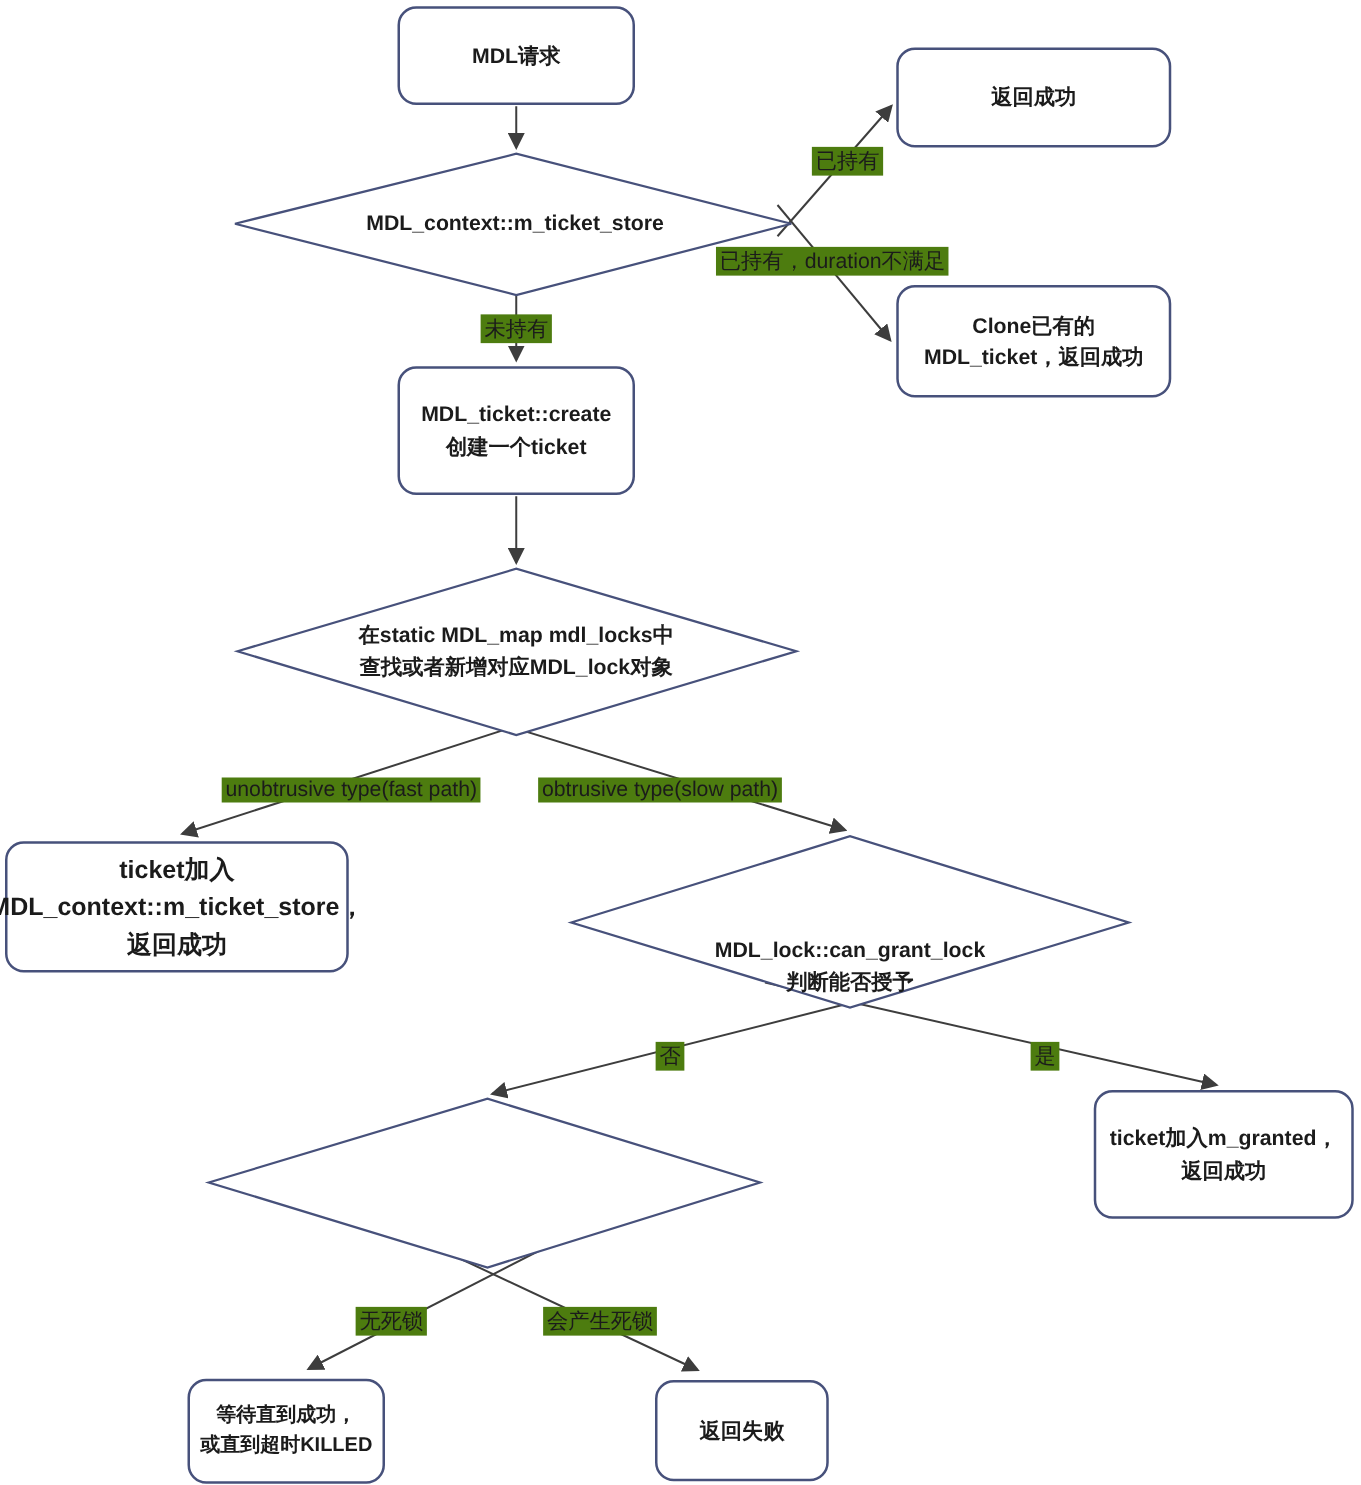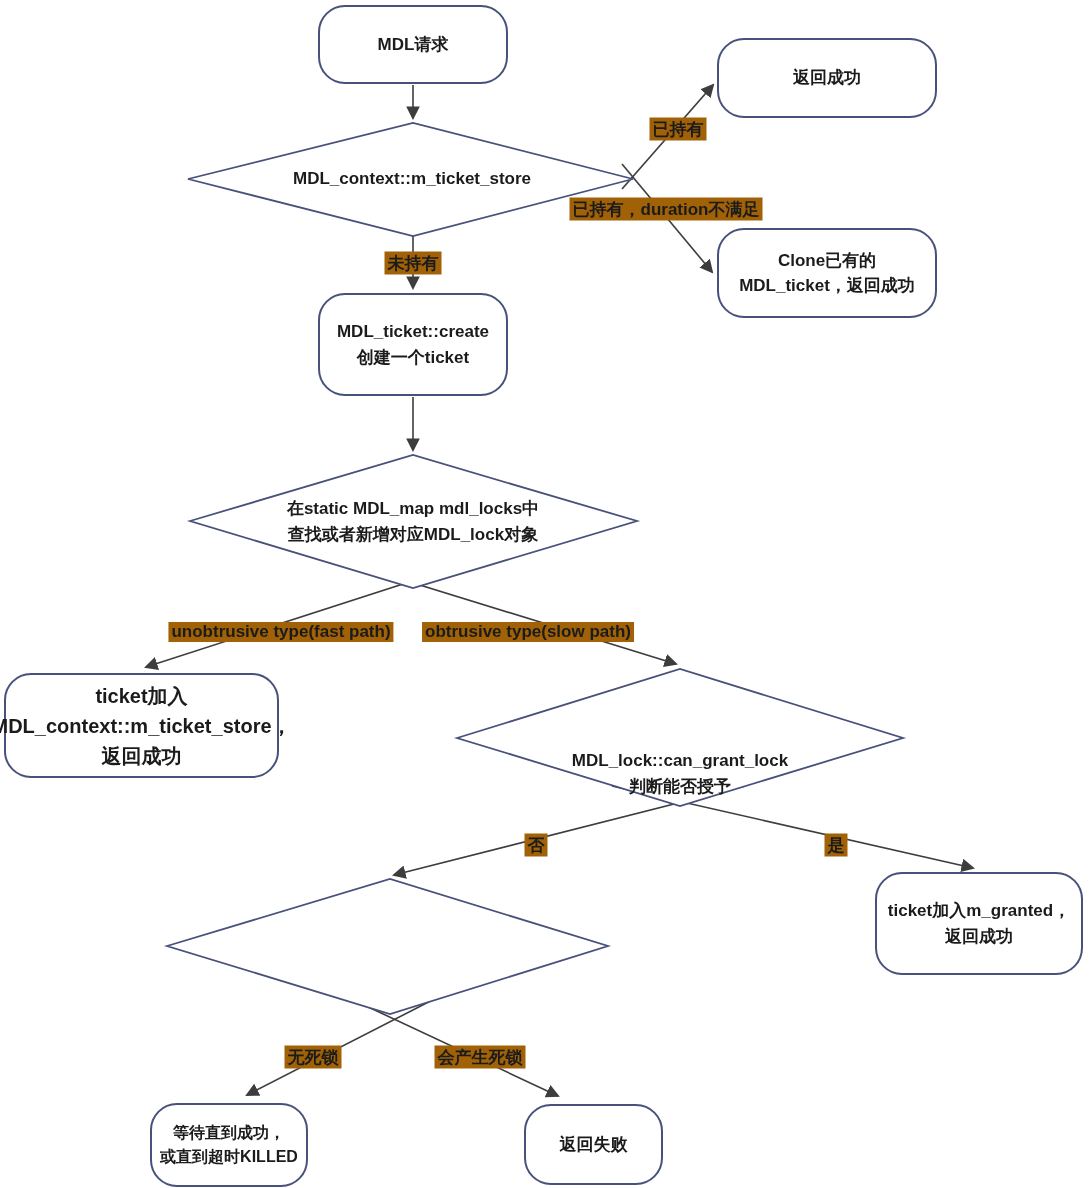--- a/index.html
+++ b/index.html
@@ -9,45 +9,45 @@
     background:#ffffff;
     font-family:"Liberation Sans","DejaVu Sans",sans-serif;
     color:#1b1b1b;
     overflow:hidden;
   }
   #wires{position:absolute;left:0;top:0;width:1089px;height:1188px;}
   .node{
     position:absolute;
     box-sizing:border-box;
     border:2px solid #47517b;
-    border-radius:27px;
+    border-radius:15px;
     background:#ffffff;
     display:flex;align-items:center;justify-content:center;
     text-align:center;
     font-size:17px;font-weight:700;
     line-height:1.5;
     white-space:pre-line;
     padding:4px 8px;
   }
   .dlabel{
     position:absolute;
     transform:translate(-50%,-50%);
     text-align:center;
     font-size:17px;font-weight:700;
     line-height:1.5;
     white-space:pre-line;
     pointer-events:none;
   }
   .elabel{
     position:absolute;
     transform:translate(-50%,-50%);
-    background:#a16207;
+    background:#4d7c0f;
     padding:0 3px;
     text-align:center;
-    font-size:17px;font-weight:700;
+    font-size:17px;font-weight:400;
     white-space:nowrap;
   }
   
   #n-mdl-request      {left:318px;top:5px;   width:190px;height:79px;}
   #n-return-success   {left:717px;top:38px;  width:220px;height:80px;}
   #n-clone            {left:717px;top:228px; width:220px;height:90px;}
   #n-ticket-create    {left:318px;top:293px; width:190px;height:103px;}
   #n-add-ticket-store {left:4px;  top:673px; width:275px;height:105px;font-size:20px;}
   #n-add-granted      {left:875px;top:872px; width:208px;height:103px;}
   #n-wait             {left:150px;top:1103px;width:158px;height:84px;font-size:16px;}

